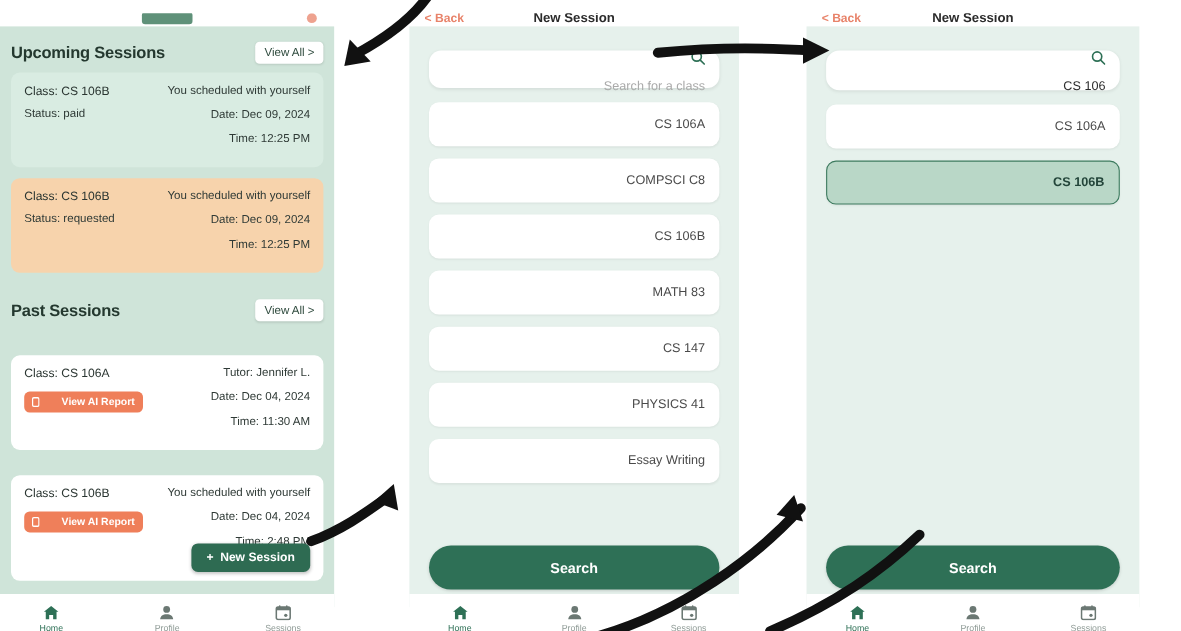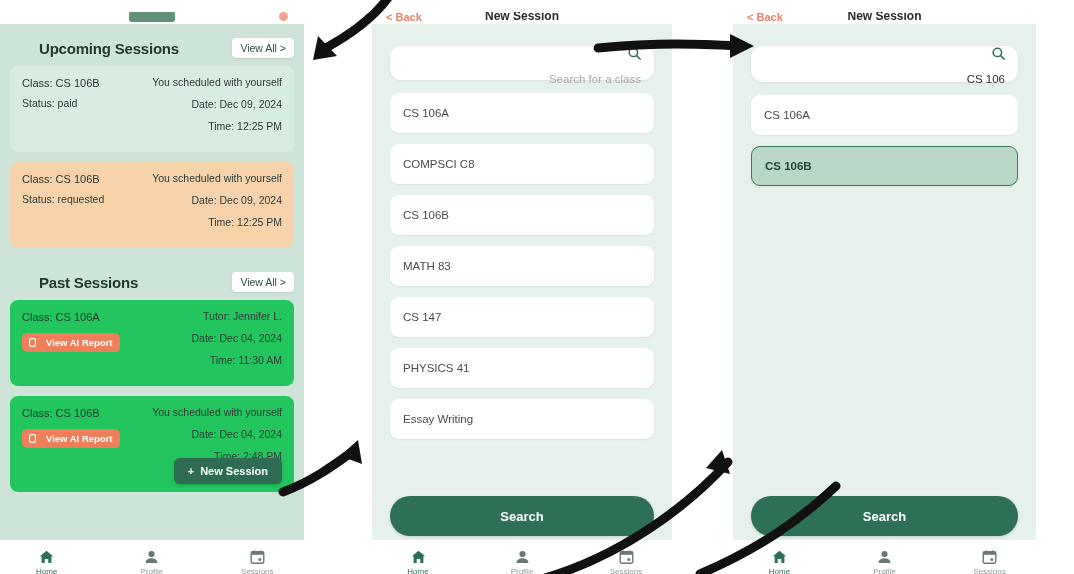--- a/index.html
+++ b/index.html
@@ -40,45 +40,45 @@
 
   .phone-body { position:relative; height: 528px; overflow:hidden; }
   .body-mint { background: #cfe4d9; }
   .body-pale { background: #e6f1ec; }
 
   
   .section-head {
     display:flex; align-items:center; justify-content:space-between;
     padding: 14px 10px 8px 10px;
   }
-  .section-title { font-size: 15px; font-weight: 800; color:#24382f; letter-spacing:-0.2px;margin-left:29px; }
+  .section-title { font-size: 15px; font-weight: 800; color:#24382f; letter-spacing:-0.2px; }
   .view-all {
     background:#ffffff; border:none; border-radius:4px;
     padding: 4px 8px; font-size: 10.5px; font-weight: 400; color:#2e4a3d;
     font-family:"Liberation Sans", sans-serif; cursor:pointer;
     box-shadow: 0 1px 2px rgba(0,0,0,.10);
   }
 
   .sess-card {
     margin: 0 10px 10px 10px; border-radius: 8px; padding: 10px 12px;
     min-height: 86px; position: relative;
     display:flex; justify-content:space-between;
   }
   .card-mint   { background:#d9ece2; }
   .card-peach  { background:#f7d3ac; }
-  .card-blue   { background:#22c55e; }
+  .card-blue   { background:#ffffff;margin-top:23px; }
 
   .card-left { display:flex; flex-direction:column; gap:6px; }
   .card-right { display:flex; flex-direction:column; gap:8px; text-align:right; }
   .ln { font-size: 10.5px; color:#2f3a36; line-height: 1.32; white-space:nowrap; }
   .ln-class { font-size: 11px; color:#2a3531; }
 
   .ai-btn {
     margin-top: 2px; background:#ef7f5a; border:none; border-radius:5px;
-    padding: 4px 7px; display:inline-flex; align-items:center; gap:10px;
+    padding: 4px 7px; display:inline-flex; align-items:center; gap:20px;
     color:#ffffff; font-size: 9.5px; font-weight:700; cursor:pointer;
     font-family:"Liberation Sans", sans-serif; align-self:flex-start;
   }
   .ai-btn svg { display:block; }
 
   .new-session-btn {
     position:absolute; right:12px; bottom:8px;
     background:#2e6b52; border:none; border-radius:6px;
     padding: 7px 14px; color:#ffffff; font-size:11px; font-weight:800;
     display:inline-flex; align-items:center; gap:6px; cursor:pointer;
@@ -101,20 +101,21 @@
     display:inline-block; width:1px; height:13px; background:#3a6fd8;
     margin-left:1px; vertical-align:middle;
   }
 
   .class-list { padding: 13px 18px 0 18px; display:flex; flex-direction:column; gap:11px; }
   .class-row {
     background:#ffffff; border-radius: 9px; height: 40px;
     display:flex; align-items:center; padding: 0 13px;
     font-size: 11.5px; color:#4a4a4a; cursor:pointer;
     box-shadow: 0 1px 2px rgba(0,0,0,.05);
+    justify-content: flex-end;
   }
   .class-row.selected {
     background:#b9d7c7; border: 1.5px solid #3c7a5e;
     color:#23453a; font-weight:700;
   }
 
   .search-btn-wrap { position:absolute; left:0; right:0; bottom: 16px; padding: 0 18px; }
   .search-btn {
     width:100%; height: 40px; border:none; border-radius: 20px;
     background:#2e7056; color:#ffffff; font-size: 13px; font-weight: 800;

